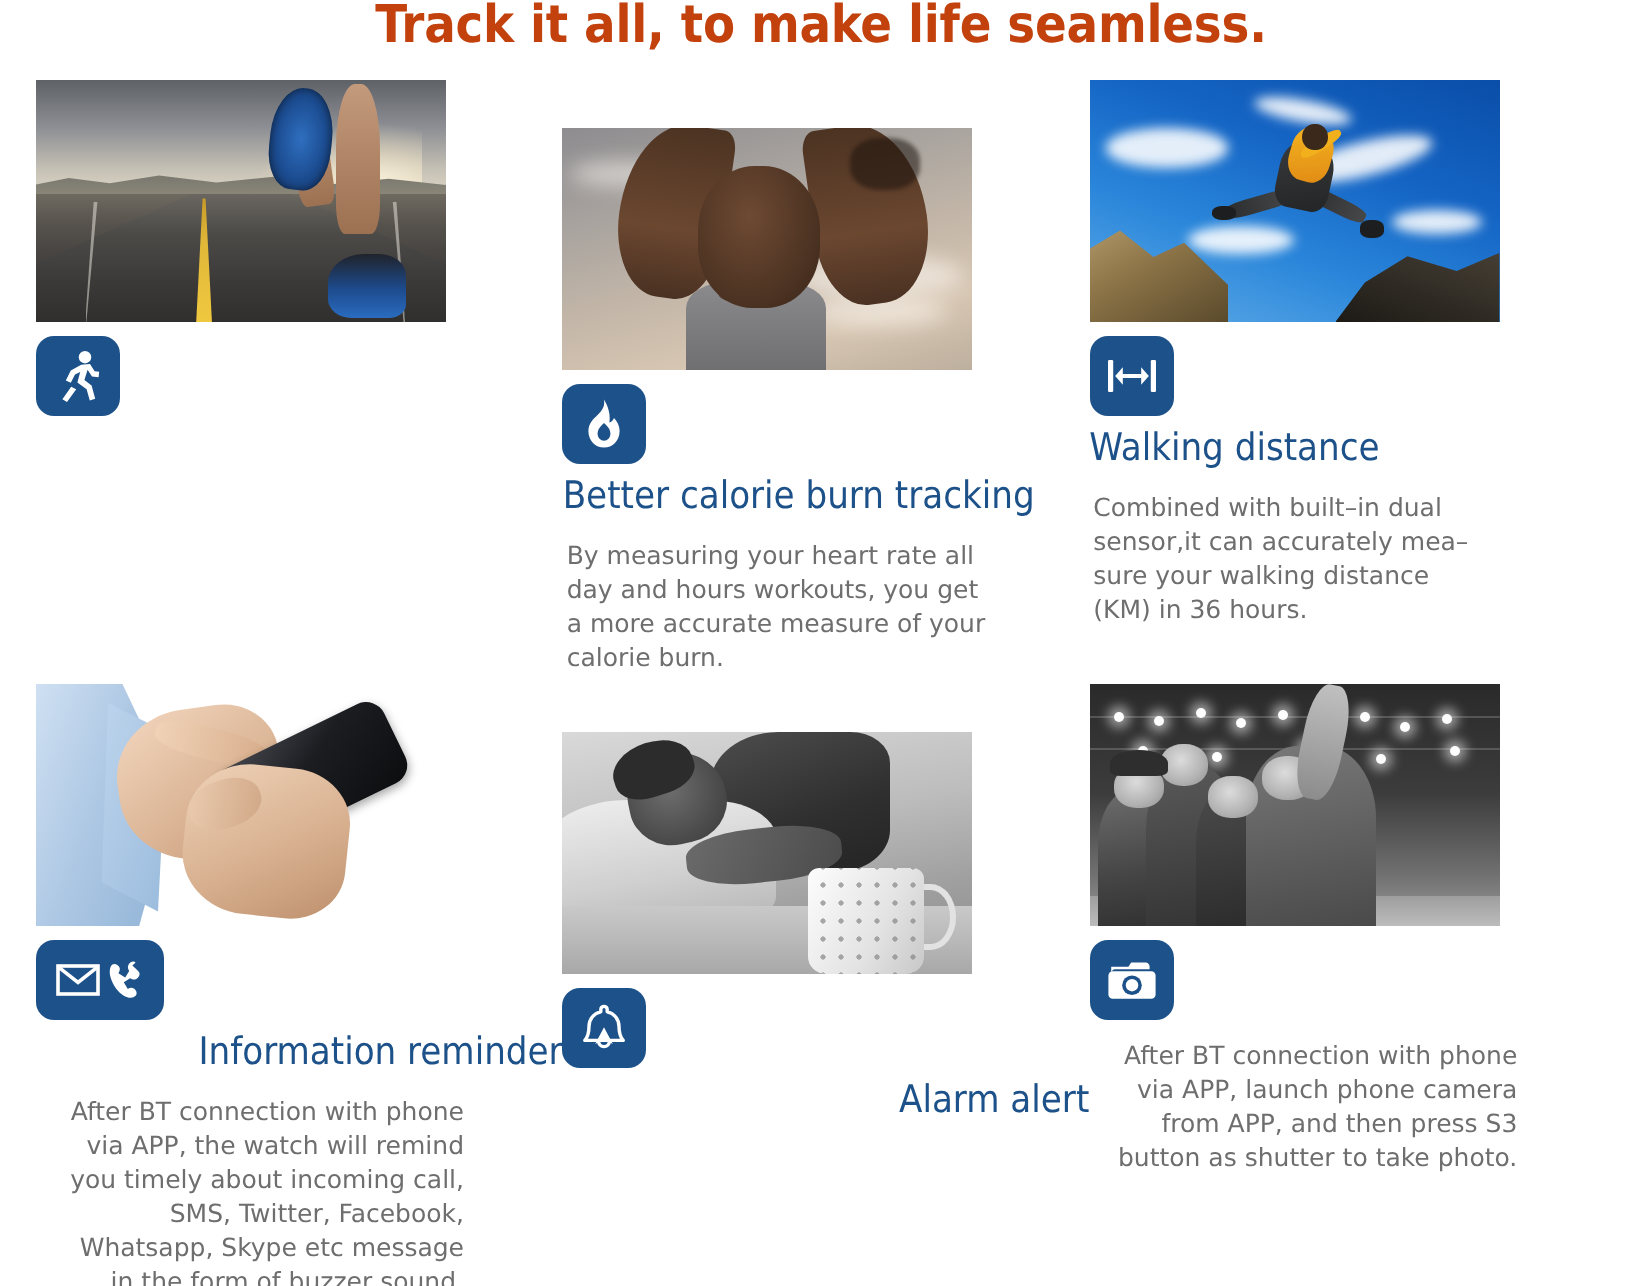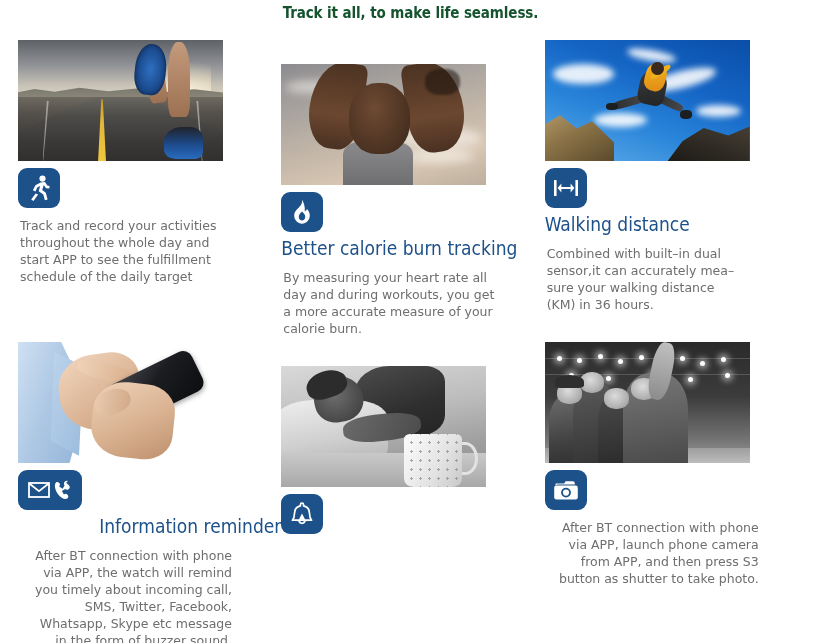--- a/index.html
+++ b/index.html
@@ -19,23 +19,23 @@
     width: 821px;
     height: 643px;
   }
 
   .page-title {
     position: absolute;
     top: 0px;
     left: 0;
     width: 821px;
     text-align: center;
-    color: #14532d;
+    color: #c2410c;
     font-family: "DejaVu Sans Condensed", "Liberation Sans Narrow", "Liberation Sans", sans-serif;
-    font-size: 15px;
+    font-size: 26px;
     font-weight: bold;
     letter-spacing: -0.1px;
     line-height: 26px;
     white-space: nowrap;
   }
 
   .grid {
     position: absolute;
     top: 40px;
     left: 18px;
@@ -397,24 +397,20 @@
           <div class="p1-shoe-up"></div>
           <div class="p1-shoe-down"></div>
         </div>
         <div class="icon-tile">
           <svg width="24" height="26" viewBox="0 0 24 26" fill="#ffffff" aria-hidden="true">
             <circle cx="15.5" cy="3.6" r="3.1"></circle>
             <path d="M13.6 7.4 8.4 10.2 5.9 15.2l2.5 1.2 2.1-4.1 2.6-1.3-1.4 5.2 4.6 3.4 1.6 5.6 2.7-.8-1.8-6.6-3.6-2.8 1.6-5.1 2.2 3.3 3.3.4.3-2.7-2.3-.3-2.3-3.6z"></path>
             <path d="M8.6 18.4 4.2 24.6l2.3 1.4 4.6-6.4z"></path>
           </svg>
         </div>
-        <div class="card-body">Track and record your activities
-throughout the whole day and
-start APP to see the fulfillment
-schedule of the daily target</div>
       </div>
 
       <div class="card c2">
         <div class="photo">
           <div class="p2-sky"></div>
           <div class="p2-cloud3"></div>
           <div class="p2-cloud1"></div>
           <div class="p2-cloud2"></div>
           <div class="p2-arm-l"></div>
           <div class="p2-arm-r"></div>
@@ -424,21 +420,21 @@
           <div class="p2-head"></div>
         </div>
         <div class="icon-tile">
           <svg width="22" height="26" viewBox="0 0 22 26" fill="#ffffff" aria-hidden="true">
             <path d="M11 .8c.6 3.6-1.1 5.6-3.1 7.6C5.6 10.6 3.2 12.8 3.2 16.6c0 4.6 3.5 8.2 7.8 8.2s7.8-3.6 7.8-8.2c0-3.1-1.4-4.9-2.8-6.6-.5 1.2-1.3 2-2.3 2.3.7-4.1-.8-8.4-2.7-11.5z"></path>
             <path d="M11 12.5c-1.8 1.7-3.2 3.1-3.2 5.4 0 2 1.5 3.5 3.2 3.5s3.2-1.5 3.2-3.5c0-2.3-1.4-3.7-3.2-5.4z" fill="#1d5189"></path>
           </svg>
         </div>
         <div class="card-title">Better calorie burn tracking</div>
         <div class="card-body">By measuring your heart rate all
-day and during workouts, you get
+day and hours workouts, you get
 a more accurate measure of your
 calorie burn.</div>
       </div>
 
       <div class="card c3">
         <div class="photo">
           <div class="p3-sky"></div>
           <div class="p3-cl p3-c1"></div>
           <div class="p3-cl p3-c2"></div>
           <div class="p3-cl p3-c3"></div>
@@ -518,20 +514,21 @@
               <div class="p5-mug-dots"></div>
             </div>
         </div>
         <div class="icon-tile">
           <svg width="24" height="25" viewBox="0 0 24 25" aria-hidden="true">
             <path d="M12 1.2c.9 0 1.6.7 1.6 1.6v1.1c3.5.7 5.9 3.7 5.9 7.4 0 4.5 1.1 5.8 2.1 6.9H2.4c1-1.1 2.1-2.4 2.1-6.9 0-3.7 2.4-6.7 5.9-7.4V2.8c0-.9.7-1.6 1.6-1.6z" fill="none" stroke="#ffffff" stroke-width="1.7" stroke-linejoin="round"></path>
             <path d="M9.3 18.6c0 1.5 1.2 2.7 2.7 2.7s2.7-1.2 2.7-2.7" fill="none" stroke="#ffffff" stroke-width="1.7"></path>
             <path d="M12 11.6 16.4 20 12 17.8 7.6 20z" fill="#ffffff"></path>
           </svg>
         </div>
+        <div class="card-title">Alarm alert</div>
       </div>
 
       <div class="card c3">
         <div class="photo">
           <div class="p6-bg"></div>
           <div class="p6-lights">
             <div class="p6-wire" style="top:18%"></div>
             <div class="p6-wire" style="top:48%"></div>
             <span style="left:6%;  top:14%"></span>
             <span style="left:16%; top:18%"></span>

